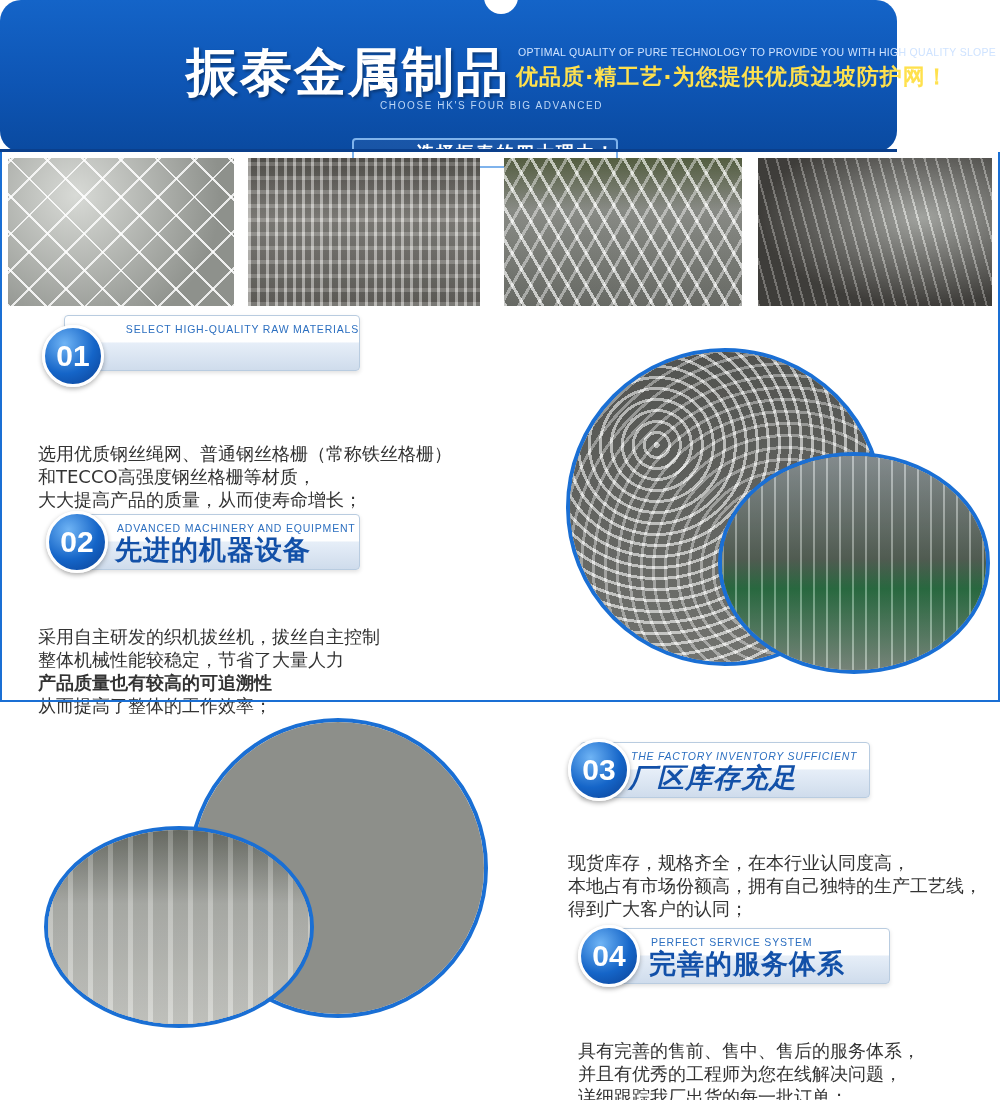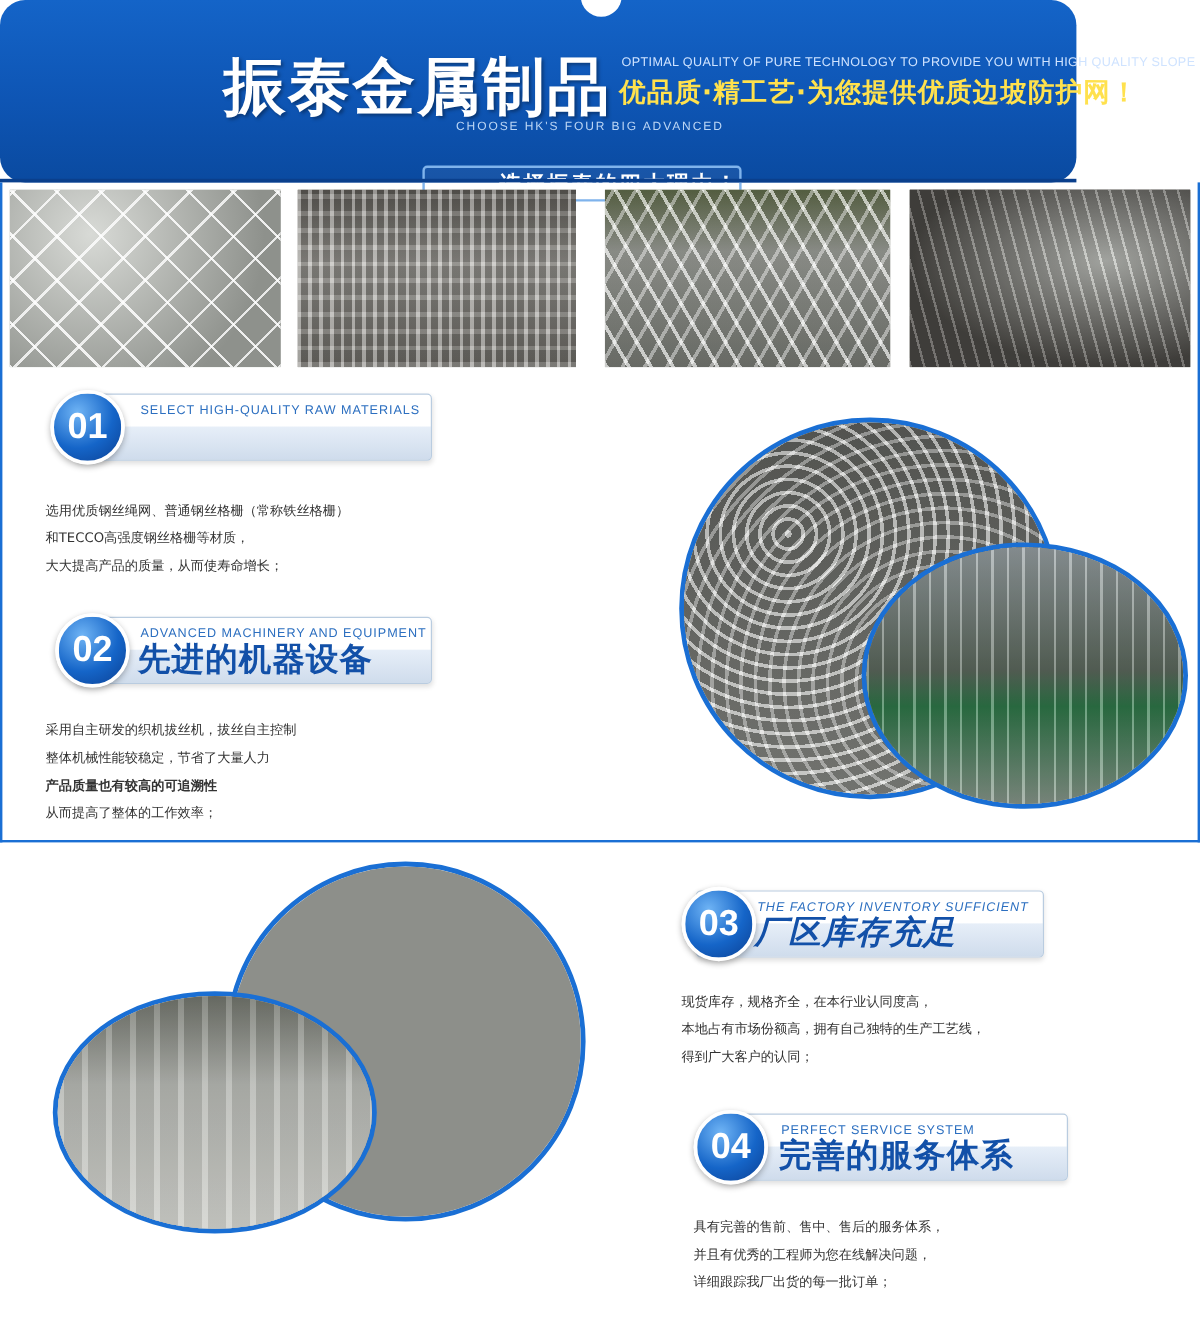--- a/index.html
+++ b/index.html
@@ -156,23 +156,24 @@
   .plate .cn{
     position:absolute; left:0; top:20px; width:100%;
     font-size:27px; font-weight:bold; color:#1250a8; letter-spacing:1px;
     white-space:nowrap;
     font-family:"DejaVu Sans", sans-serif;
     line-height:30px;
   }
 
   .body-text{
     position:absolute;
-    font-size:11px; color:#333333; line-height:23px;
+    font-size:18px; color:#333333; line-height:23px;
     font-family:"DejaVu Sans", sans-serif;
     white-space:nowrap;
+    margin-top:28px;
   }
 
   .divider{
     position:absolute; left:0; width:1000px; height:2px; background:#1a6fd4;
   }
   .left-rule{
     position:absolute; width:2px; background:#1a6fd4;
   }
 </style>
 </head>
@@ -195,21 +196,21 @@
 <div class="photo" style="left:248px; top:158px; width:232px; height:148px;">
   <div class="tex-rolls"></div>
 </div>
 <div class="photo" style="left:504px; top:158px; width:238px; height:148px;">
   <div class="tex-zigzag"></div>
 </div>
 <div class="photo" style="left:758px; top:158px; width:234px; height:148px;">
   <div class="tex-factory"></div>
 </div>
 
-<div class="plate" style="left:64px; top:328px; width:296px;">
+<div class="plate" style="left:64px; top:315px; width:296px;text-align:right;">
   <div class="en" style="padding-left:52px;">SELECT HIGH-QUALITY RAW MATERIALS</div>
 </div>
 <div class="badge" style="left:42px; top:325px;">01</div>
 
 <div class="body-text" style="left:38px; top:414px;">选用优质钢丝绳网、普通钢丝格栅（常称铁丝格栅）</div>
 <div class="body-text" style="left:38px; top:437px;">和TECCO高强度钢丝格栅等材质，</div>
 <div class="body-text" style="left:38px; top:460px;">大大提高产品的质量，从而使寿命增长；</div>
 
 <div class="plate" style="left:64px; top:514px; width:296px;">
   <div class="en" style="padding-left:52px;">ADVANCED MACHINERY AND EQUIPMENT</div>

